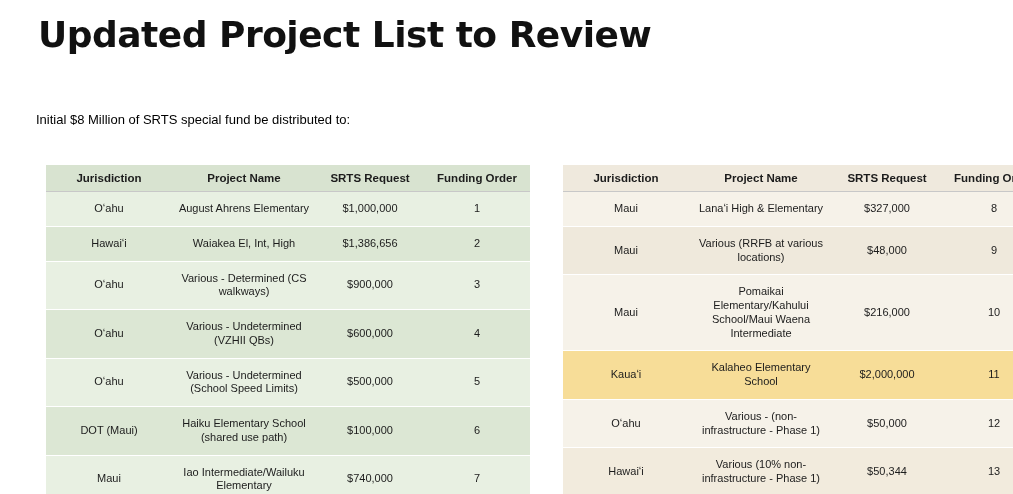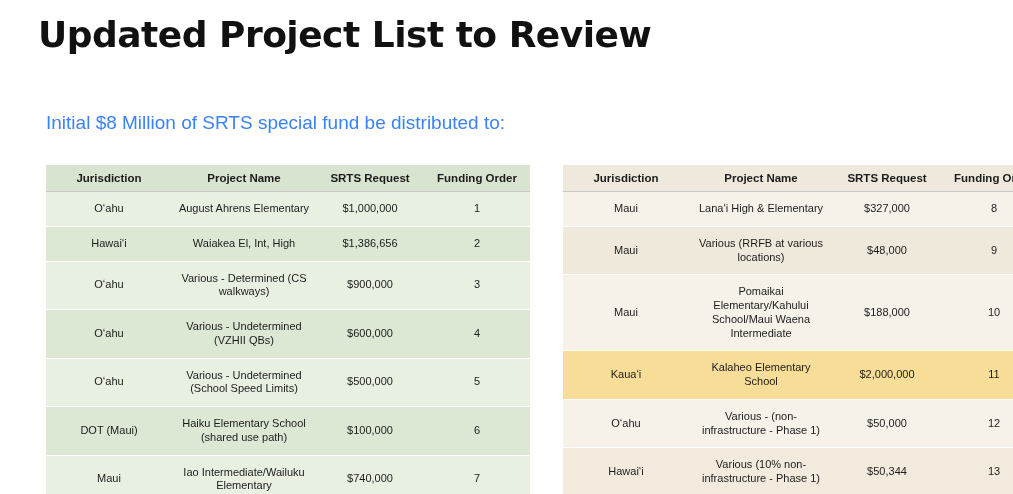--- a/index.html
+++ b/index.html
@@ -26,24 +26,24 @@
     left: 38px;
     top: 14px;
     font-size: 36px;
     font-weight: bold;
     letter-spacing: -0.5px;
     color: #111111;
     font-family: "DejaVu Sans", sans-serif;
   }
   .subtitle {
     position: absolute;
-    left: 46px;
+    left: 36px;
     top: 112px;
-    font-size: 19px;
-    color: #3b82f6;
+    font-size: 13px;
+    color: #000000;
     font-family: "Liberation Sans", sans-serif;
   }
   .tables {
     position: absolute;
     left: 46px;
     top: 165px;
     width: 930px;
     display: flex;
     gap: 33px;
     align-items: flex-start;
@@ -175,21 +175,21 @@
         </tr>
         <tr class="even">
           <td>Maui</td>
           <td>Various (RRFB at various locations)</td>
           <td class="num">$48,000</td>
           <td>9</td>
         </tr>
         <tr class="odd">
           <td>Maui</td>
           <td>Pomaikai Elementary/Kahului School/Maui Waena Intermediate</td>
-          <td class="num">$188,000</td>
+          <td class="num">$216,000</td>
           <td>10</td>
         </tr>
         <tr class="highlight">
           <td>Kauaʻi</td>
           <td>Kalaheo Elementary School</td>
           <td class="num">$2,000,000</td>
           <td>11</td>
         </tr>
         <tr class="odd">
           <td>Oʻahu</td>

